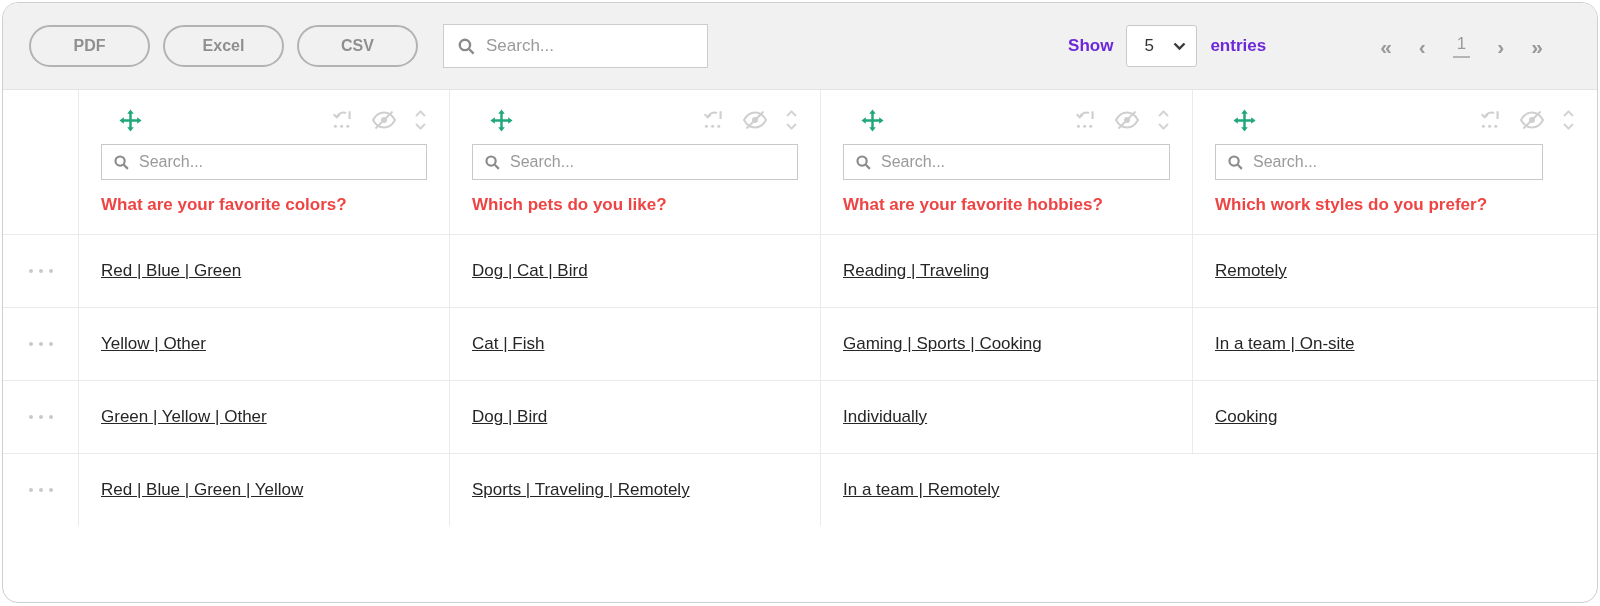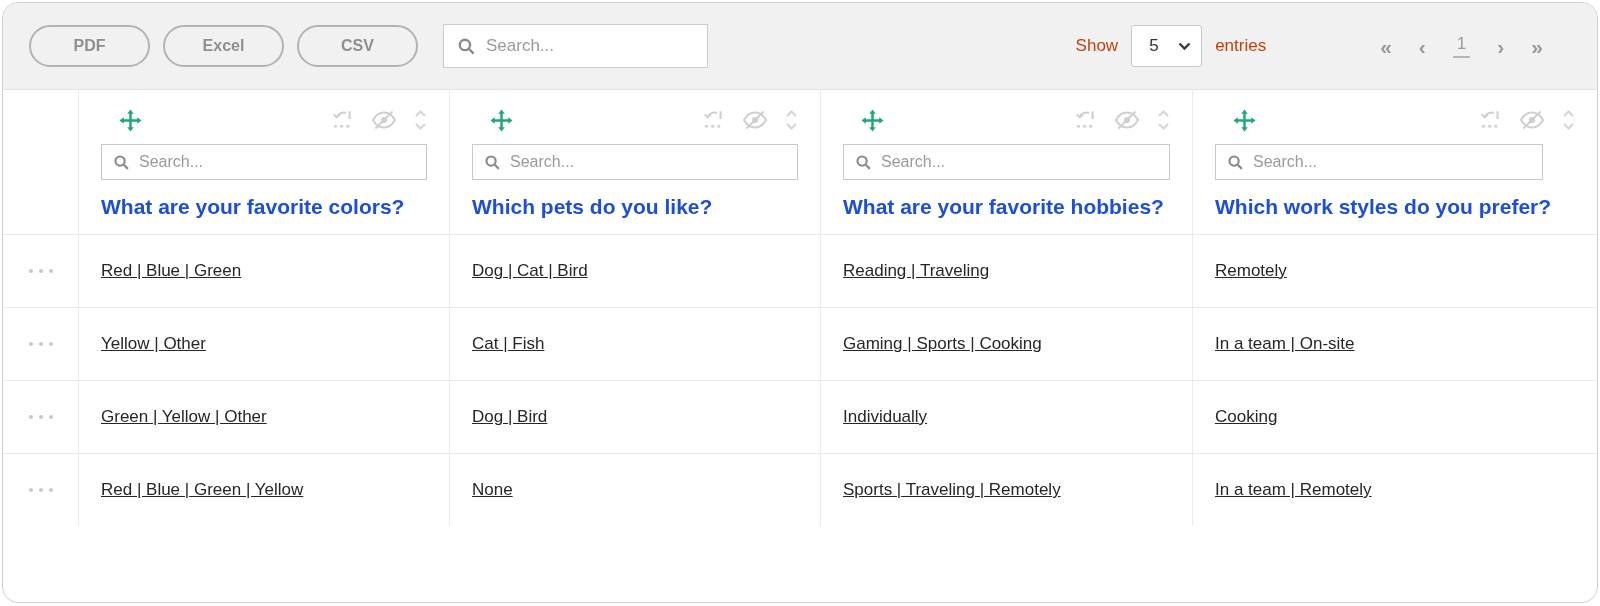--- a/index.html
+++ b/index.html
@@ -13,21 +13,21 @@
     display: flex; align-items: center; padding: 0 26px; }
   .pill { height: 42px; min-width: 121px; border: 2px solid #b3b3b3; border-radius: 22px;
     background: transparent; color: #8f8f8f; font-weight: 700; font-size: 16px;
     font-family: inherit; margin-right: 13px; cursor: pointer; text-align: center; }
   .searchbox { width: 265px; height: 44px; background: #fff; border: 1px solid #cccccc;
     display: flex; align-items: center; padding: 0 13px; margin-left: 12px; }
   .searchbox input { border: 0; outline: 0; flex: 1; min-width: 0; margin-left: 10px;
     font-size: 17px; color: #444; background: transparent; font-family: inherit; }
   .searchbox input::placeholder { color: #9a9a9a; }
   .tspacer { flex: 1; }
-  .blabel { font-weight: 400; font-size: 17px; color: #c2410c; }
+  .blabel { font-weight: 700; font-size: 17px; color: #6d28d9; }
   .psize { width: 71px; height: 42px; background: #fff; border: 1px solid #c9c9c9;
     border-radius: 3px; display: flex; align-items: center; justify-content: space-between;
     padding: 0 10px 0 17px; margin: 0 13px; font-size: 17px; color: #333; cursor: pointer; }
   .pager { display: flex; align-items: center; gap: 27px; margin-left: 114px;
     margin-right: 28px; }
   .pbtn { color: #9a9a9a; font-size: 21px; font-weight: 700; line-height: 1;
     background: none; border: none; cursor: pointer; font-family: inherit; }
   .pcur { font-size: 17px; font-weight: 400; color: #9a9a9a; border-bottom: 2px solid #b5b5b5;
     padding: 0 4px 2px; cursor: pointer; }
 
@@ -43,21 +43,21 @@
   .hdr-top { display: flex; align-items: center; justify-content: space-between;
     height: 26px; padding-left: 18px; }
   .hdr-actions { display: flex; align-items: center; gap: 17px; }
   .hdr-actions span { display: inline-flex; cursor: pointer; }
   .move { display: inline-flex; cursor: grab; }
   .hsearch { margin-top: 11px; height: 36px; max-width: 328px; background: #fff;
     border: 1px solid #c9c9c9; display: flex; align-items: center; padding: 0 11px; }
   .hsearch input { border: 0; outline: 0; flex: 1; min-width: 0; margin-left: 9px;
     font-size: 16px; color: #444; background: transparent; font-family: inherit; }
   .hsearch input::placeholder { color: #9a9a9a; }
-  .htitle { margin-top: 15px; font-weight: 700; font-size: 21px; color: #1d4ed8; }
+  .htitle { margin-top: 15px; font-weight: 700; font-size: 17px; color: #ef4444; }
 
   .cell { display: flex; align-items: center; padding-left: 22px;
     font-size: 17px; color: #262626; white-space: nowrap; text-decoration: underline; }
   .handle-cell { justify-content: center; padding-left: 0; cursor: pointer; }
   .dots { display: flex; gap: 6px; }
   .dots i { width: 4px; height: 4px; border-radius: 50%; background: #c9c9c9; }
 </style>
 </head>
 <body>
 
@@ -350,20 +350,19 @@
 
   <div class="trow">
     <div class="cell handle-cell">
       <span class="dots">
               <i></i>
               <i></i>
               <i></i>
             </span>
     </div>
   <div class="cell">Red | Blue | Green | Yellow</div>
-          <div class="cell">None</div>
           <div class="cell">Sports | Traveling | Remotely</div>
           <div class="cell">In a team | Remotely</div>
         </div>
 </div>
   </div>
 
 </div>
 
 </body></html>

